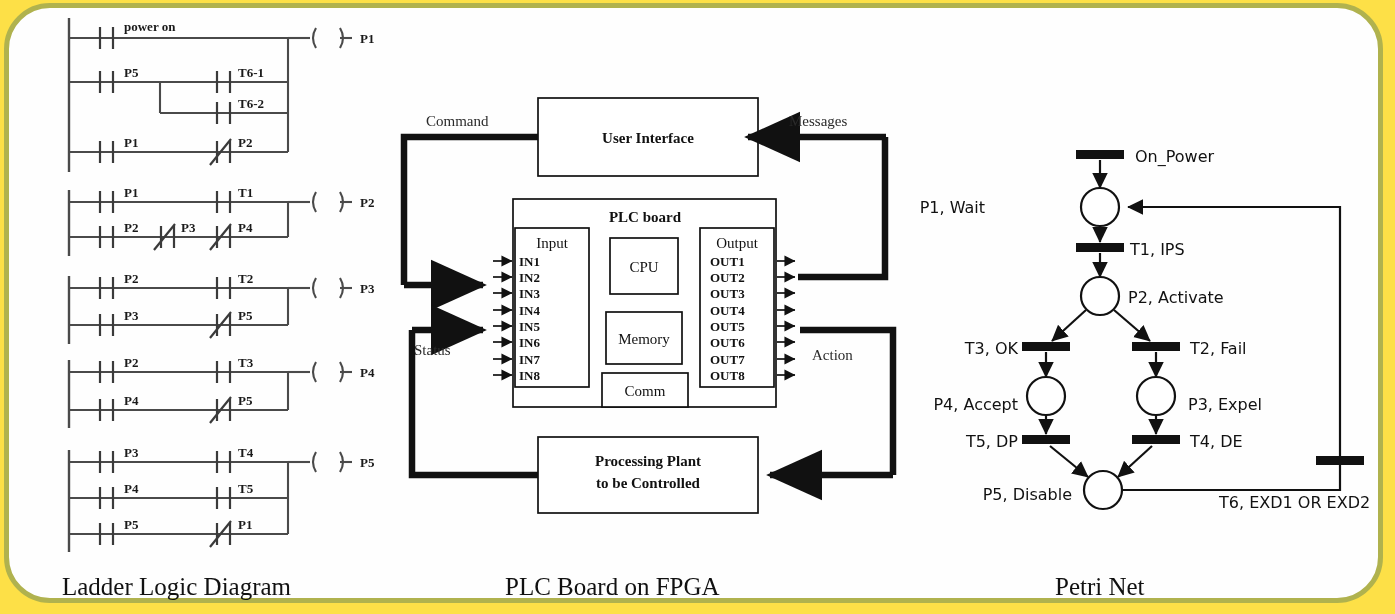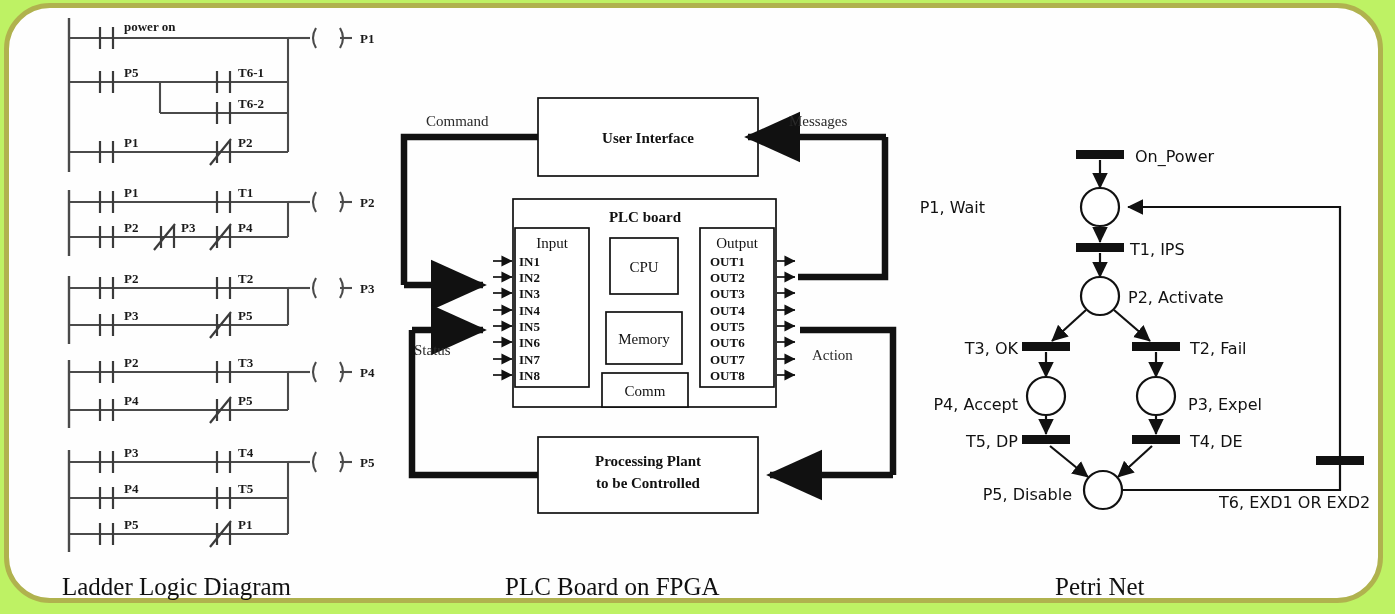--- a/index.html
+++ b/index.html
@@ -1,17 +1,17 @@
 <!DOCTYPE html>
 <html><head>
 <meta charset="utf-8">
 <style>
   html,body{margin:0;padding:0;background:#e4e4e0;}
   body{width:1395px;height:614px;font-family:"Liberation Serif",serif;}
-  #stage{position:relative;width:1395px;height:614px;overflow:hidden;background:#bef264;}
+  #stage{position:relative;width:1395px;height:614px;overflow:hidden;background:#fde047;}
   #frame{position:absolute;left:4px;top:3px;width:1379px;height:600px;
          background:#fefefe;border:5px solid #b0b24e;border-radius:46px;box-sizing:border-box;}
   svg{position:absolute;left:0;top:0;width:1395px;height:614px;overflow:visible;}
   .lad{font-family:"Liberation Serif",serif;font-size:13px;font-weight:bold;fill:#1a1a1a;}
   .plcb{font-family:"Liberation Serif",serif;font-size:15px;font-weight:bold;fill:#111;}
   .plcn{font-family:"Liberation Serif",serif;font-size:15px;fill:#111;}
   .plcio{font-family:"Liberation Serif",serif;font-size:13px;font-weight:bold;fill:#111;}
   .plclbl{font-family:"Liberation Serif",serif;font-size:15px;fill:#2a2a2a;}
   .pn{font-family:"DejaVu Sans",sans-serif;font-size:16px;fill:#111;}
   .cap{font-family:"Liberation Serif",serif;font-size:25px;fill:#111;}

